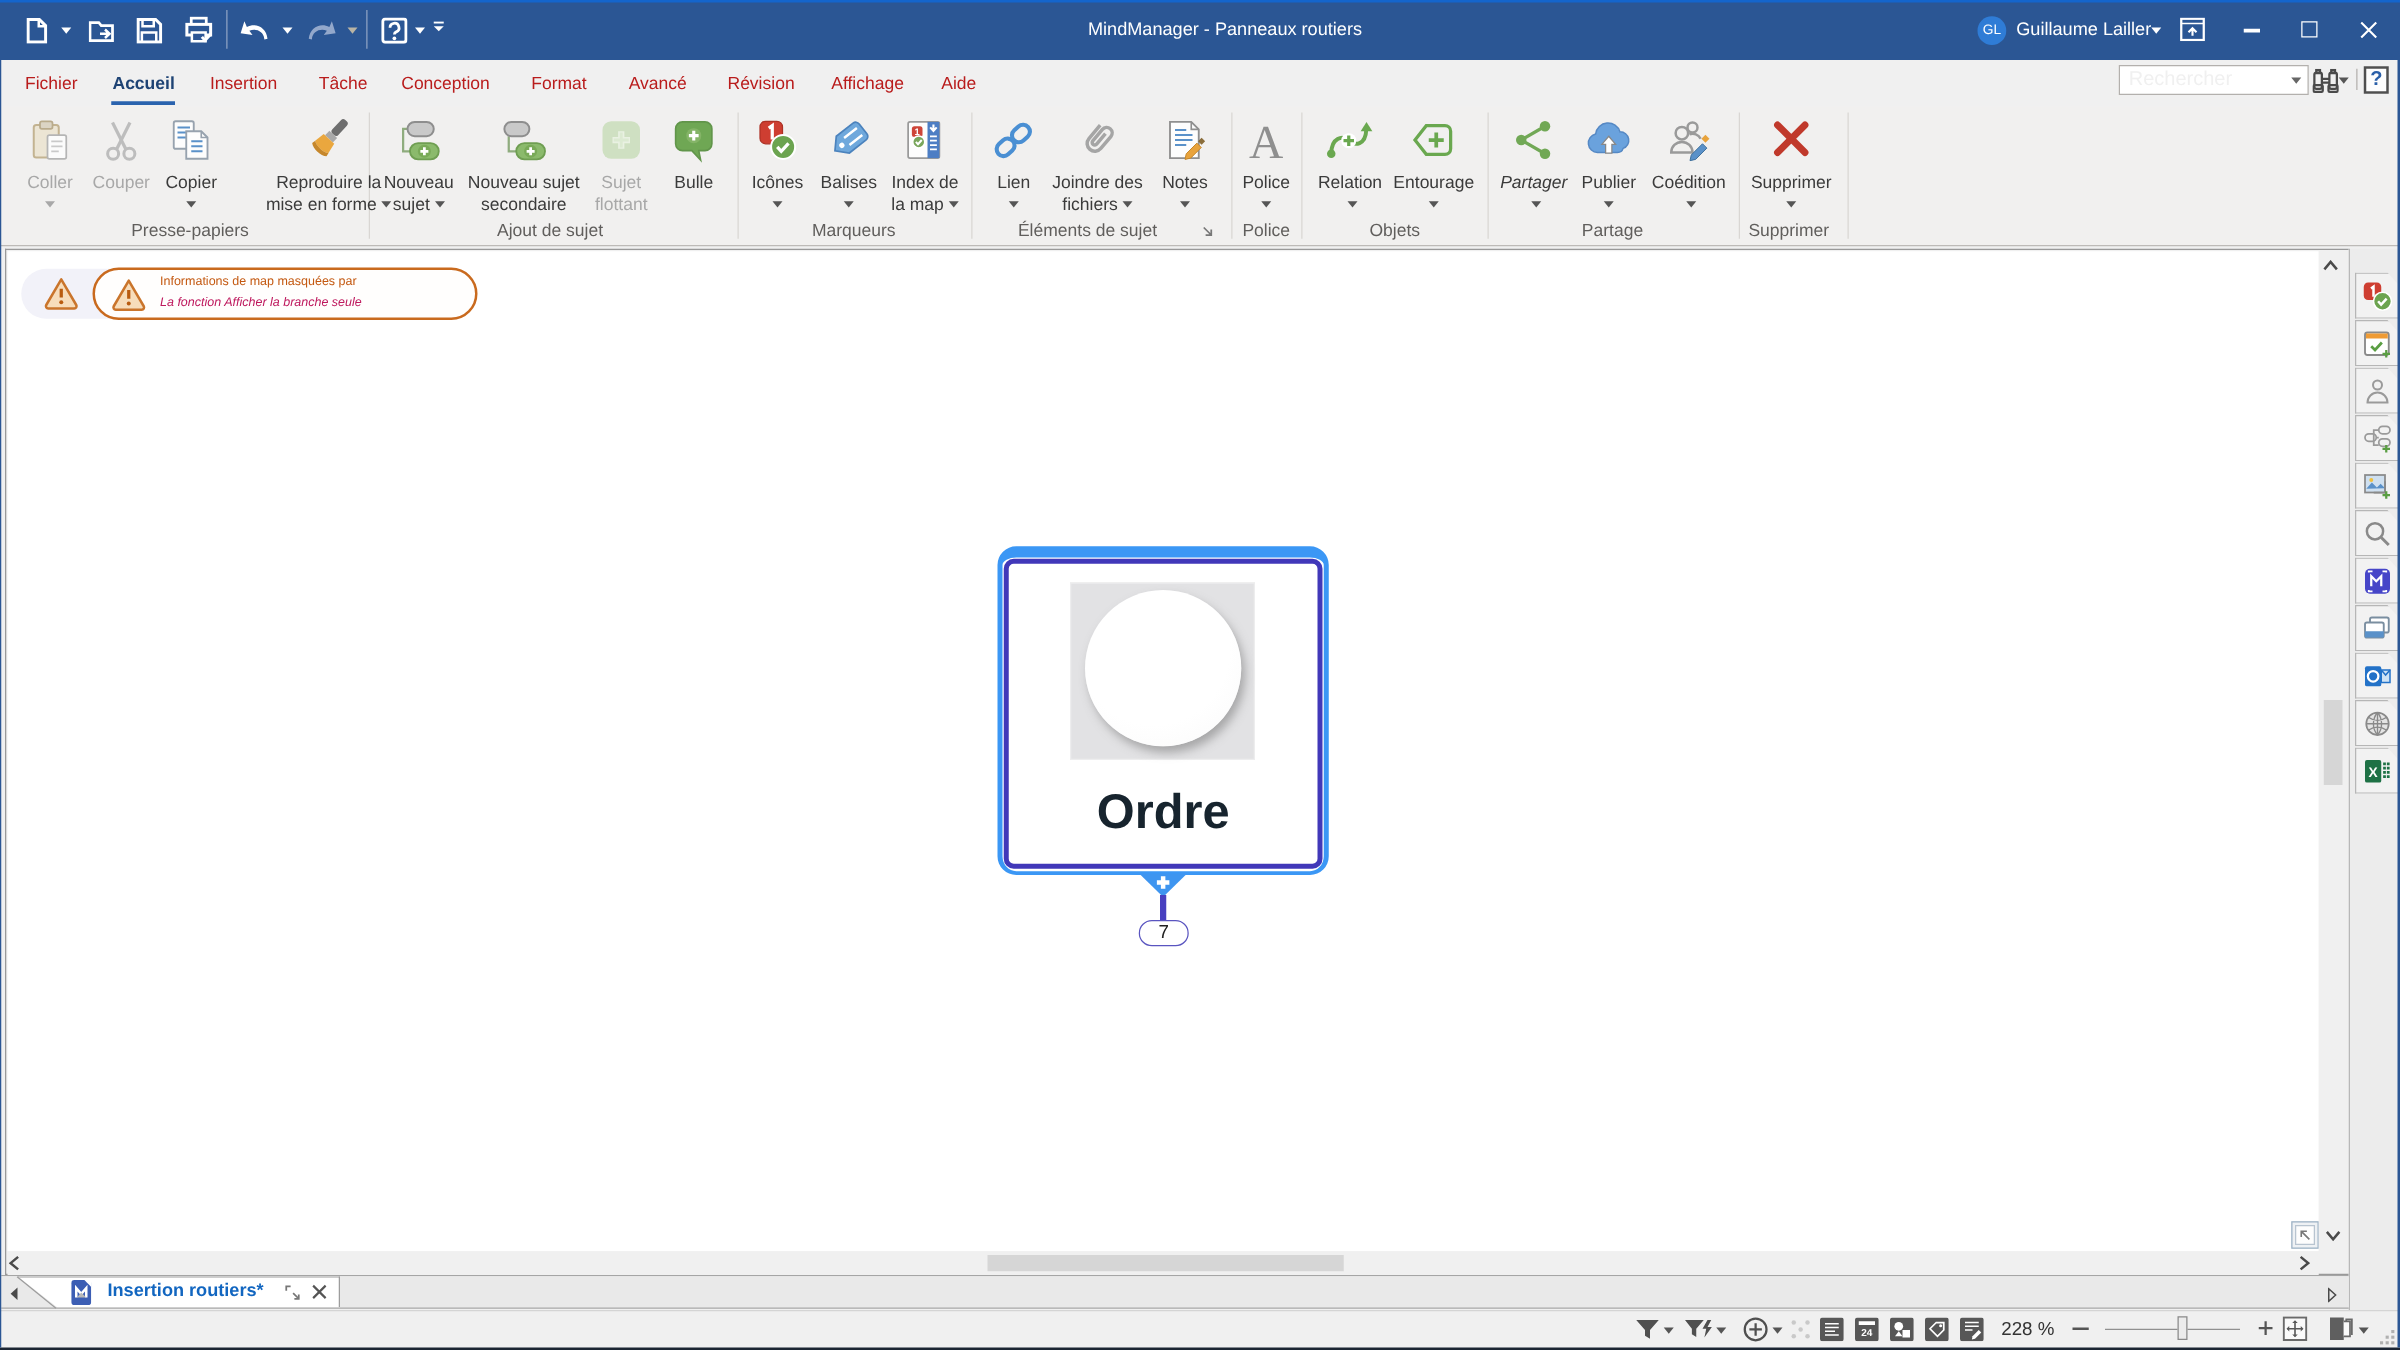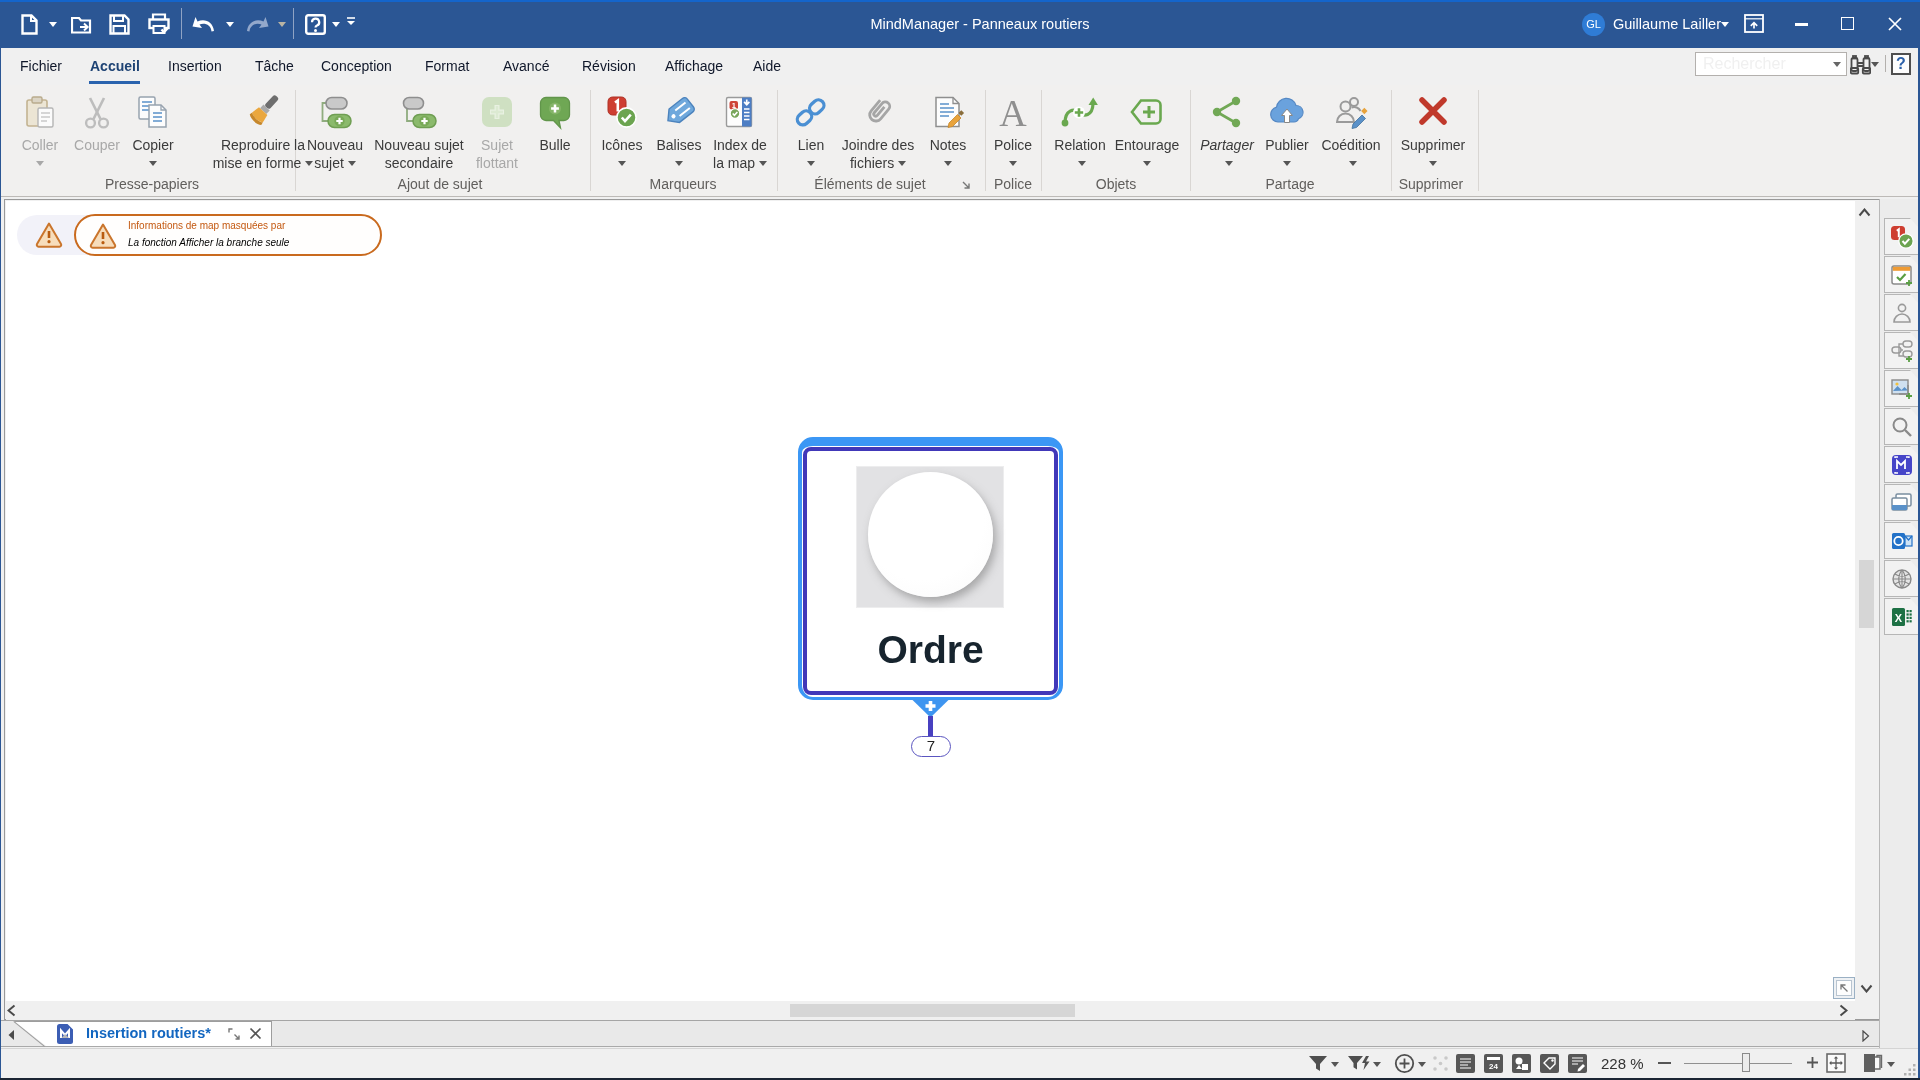--- a/index.html
+++ b/index.html
@@ -1,21 +1,21 @@
 <!DOCTYPE html>
 <html><head>
 <meta charset="utf-8">
 <style>
   * { margin:0; padding:0; box-sizing:border-box; }
   html,body { width:1920px; height:1080px; overflow:hidden; }
   body { font-family:"Liberation Sans", sans-serif; position:relative; background:#f0f0f0; }
   .ab { position:absolute; }
   svg { display:block; }
   .caret-g { width:0; height:0; border-left:4px solid transparent; border-right:4px solid transparent; border-top:5px solid #555; }
-  .mtab { position:absolute; top:48px; height:36px; line-height:36px; font-size:14px; color:#0f172a; }
+  .mtab { position:absolute; top:48px; height:36px; line-height:36px; font-size:14px; color:#b91c1c; }
   .rbtn { position:absolute; top:95px; text-align:center; font-size:14px; color:#3b3b3b; line-height:17.5px; }
   .rbtn svg { margin:0 auto; }
   .rbtn .lbl { margin-top:5px; }
   .rbtn.gray { color:#a8a8a8; }
   .rsep { position:absolute; top:90px; height:101px; width:1px; background:#d9d6d3; }
   .glabel { position:absolute; top:176px; height:20px; font-size:14px; color:#605e5c; text-align:center; }
   .stab { position:absolute; width:35px; height:37px; background:#f2f2f2; border:1px solid #b6b6b6; border-right:none;
           clip-path:polygon(0 0, 26px 0, 100% 10px, 100% 100%, 0 100%); display:flex; align-items:center; justify-content:center; }
 </style>
 </head>
@@ -118,21 +118,21 @@
 <div class="rsep" style="left:1041px;"></div>
 <div class="rsep" style="left:1190px;"></div>
 <div class="rsep" style="left:1391px;"></div>
 <div class="rsep" style="left:1478px;"></div>
 
 <div class="glabel" style="left:82px;width:140px;">Presse-papiers</div>
 <div class="glabel" style="left:370px;width:140px;">Ajout de sujet</div>
 <div class="glabel" style="left:613px;width:140px;">Marqueurs</div>
 <div class="glabel" style="left:800px;width:140px;">Éléments de sujet</div>
 <div class="glabel" style="left:943px;width:140px;">Police</div>
-<div class="glabel" style="left:1046px;width:140px;">Objets</div>
+<div class="glabel" style="left:996px;width:140px;text-align:right;">Objets</div>
 <div class="glabel" style="left:1220px;width:140px;">Partage</div>
 <div class="glabel" style="left:1361px;width:140px;">Supprimer</div>
 <svg class="ab" style="left:960px;top:179px;" width="12" height="12" viewBox="0 0 12 12">
  <path d="M3 3 L9 9 M9 4.5 V9 H4.5" fill="none" stroke="#777" stroke-width="1.4"></path>
 </svg>
 
 <div class="rbtn gray" style="left:12px;width:56px;">
 <svg width="34" height="37" viewBox="0 0 34 37">
  <rect x="4" y="5" width="20" height="26" rx="2" fill="#ece5d4" stroke="#c3b391" stroke-width="1.6"></rect>
  <rect x="9" y="2" width="10" height="6" rx="1.5" fill="#dbd4c4" stroke="#b9ab8c" stroke-width="1.4"></rect>
@@ -370,21 +370,21 @@
  <path d="M14 2.5 L26 23 a1.8 1.8 0 0 1 -1.6 2.7 H3.6 A1.8 1.8 0 0 1 2 23 Z" fill="#f7ddbb" stroke="#ca752c" stroke-width="2" stroke-linejoin="round"></path>
  <path d="M14 10 v7" stroke="#b95c10" stroke-width="2.6"></path>
  <circle cx="14" cy="20.7" r="1.6" fill="#b95c10"></circle>
 </svg>
 <div class="ab" style="left:74px;top:214px;width:308px;height:42px;border-radius:21px;background:#fffefd;border:2px solid #c96a1e;"></div>
 <svg class="ab" style="left:89px;top:222px;" width="28" height="27" viewBox="0 0 28 27">
  <path d="M14 2.5 L26 23 a1.8 1.8 0 0 1 -1.6 2.7 H3.6 A1.8 1.8 0 0 1 2 23 Z" fill="#f7ddbb" stroke="#ca752c" stroke-width="2" stroke-linejoin="round"></path>
  <path d="M14 10 v7" stroke="#b95c10" stroke-width="2.6"></path>
  <circle cx="14" cy="20.7" r="1.6" fill="#b95c10"></circle>
 </svg>
-<div class="ab" style="left:128px;top:218px;white-space:nowrap;font-size:10px;line-height:16.5px;color:#c45911;">Informations de map masquées par<br><span style="color:#000000;font-style:italic;">La fonction Afficher la branche seule</span></div>
+<div class="ab" style="left:128px;top:218px;white-space:nowrap;font-size:10px;line-height:16.5px;color:#c45911;">Informations de map masquées par<br><span style="color:#be185d;font-style:italic;">La fonction Afficher la branche seule</span></div>
 
 <div class="ab" style="left:798px;top:437px;width:265px;height:263px;border-style:solid;border-color:#3b97f5;border-width:9px 4px 3px 4px;border-radius:15px;"></div>
 <div class="ab" style="left:803px;top:447px;width:255px;height:248px;border:4.5px solid #4138b9;border-radius:8px;background:#fff;"></div>
 <div class="ab" style="left:856px;top:466px;width:148px;height:142px;background:#e2e2e4;border:1px solid #ededee;"></div>
 <div class="ab" style="left:868px;top:472px;width:125px;height:125px;border-radius:50%;background:radial-gradient(circle at 44% 38%, #ffffff 58%, #fcfcfc 78%, #f1f1f1 92%, #e6e6e6 100%);box-shadow:3px 5px 8px rgba(110,110,110,0.5);"></div>
 <div class="ab" style="left:798px;top:628px;width:265px;text-align:center;font-size:39px;font-weight:bold;color:#17242e;">Ordre</div>
 
 <svg class="ab" style="left:911px;top:699px;" width="39" height="19" viewBox="0 0 39 19">
  <path d="M0.5 0 H38.5 L19.5 18.5 Z" fill="#3e95f0"></path>
  <path d="M19.5 2 v10 M14.5 7 h10" stroke="#fff" stroke-width="3.6"></path>

